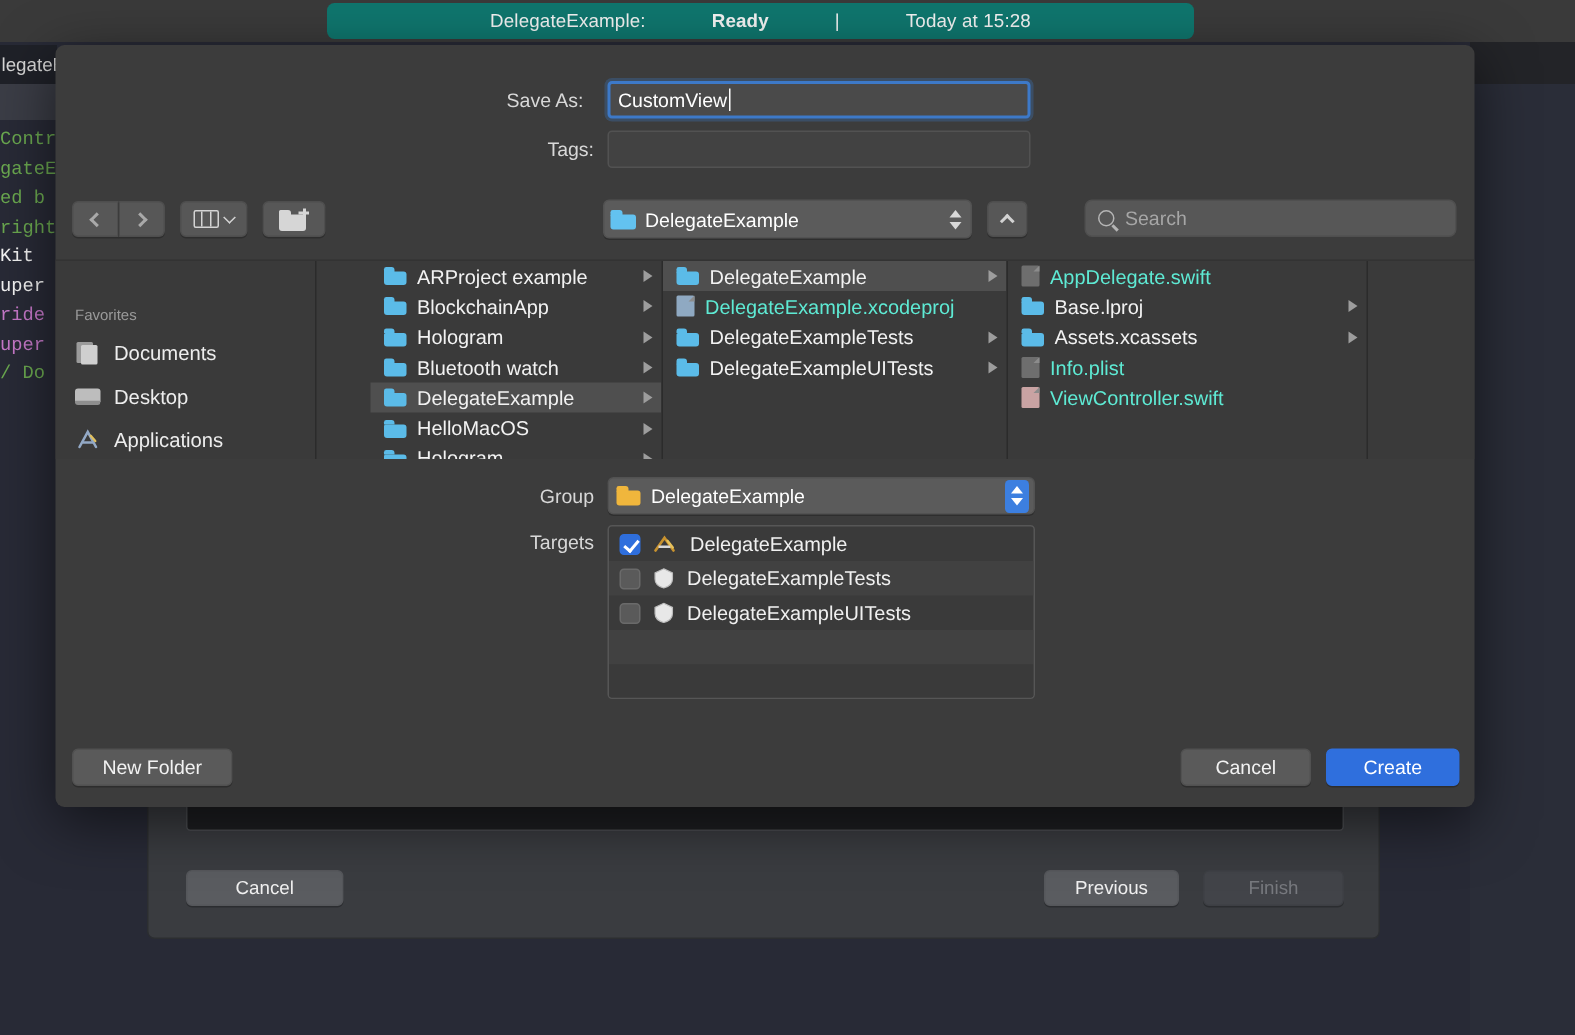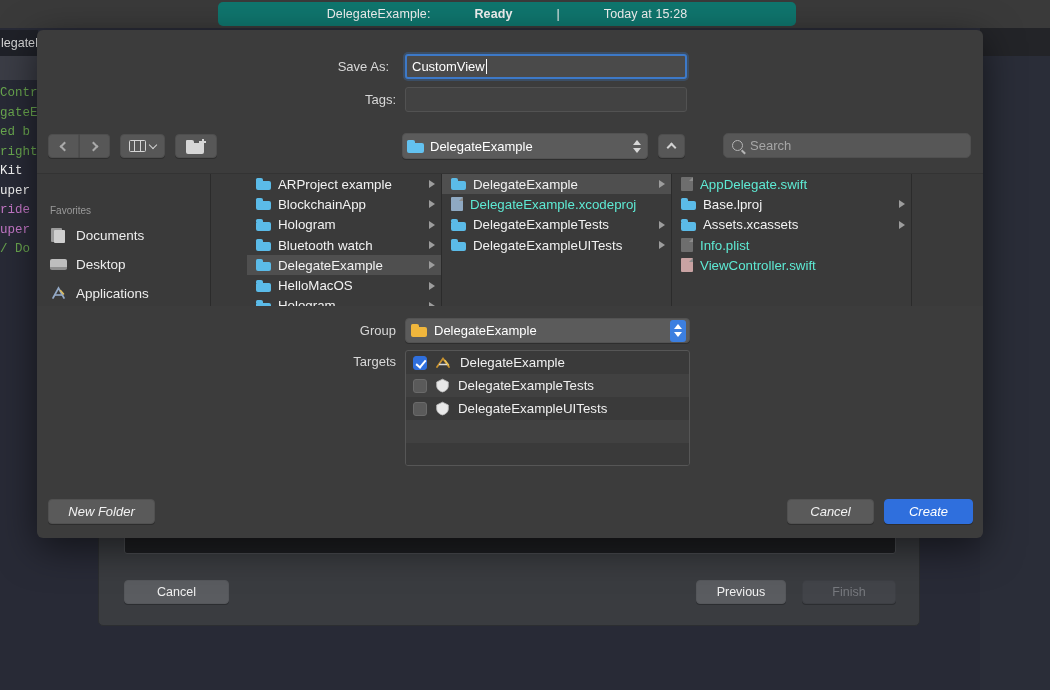--- a/index.html
+++ b/index.html
@@ -219,21 +219,20 @@
   .xcode-ico { width:17px; height:14px; position:relative; flex:none; }
   .shield-ico { width:15px; height:15px; flex:none; }
 
   
   #panel-footer { position:absolute; left:0; top:455px; width:946px; height:53px; }
   .pbtn {
     position:absolute; height:25px; border-radius:4px; font-size:13px;
     display:flex; align-items:center; justify-content:center;
     background:#5a5a5a; color:#f2f2f2; border:1px solid #515151;
     box-shadow:0 1px 0 rgba(0,0,0,.25);
-    font-style:italic;
   }
   #new-folder-button { left:11px; top:14px; width:107px; }
   #cancel-button { left:750px; top:14px; width:87px; }
   #create-button { left:847px; top:14px; width:89px; background:#2f6fdd; border-color:#2f6fdd; color:#fff; }
 </style>
 </head>
 <body>
 
 <div id="bg-root">
   <div class="bg-left-strip"></div>

